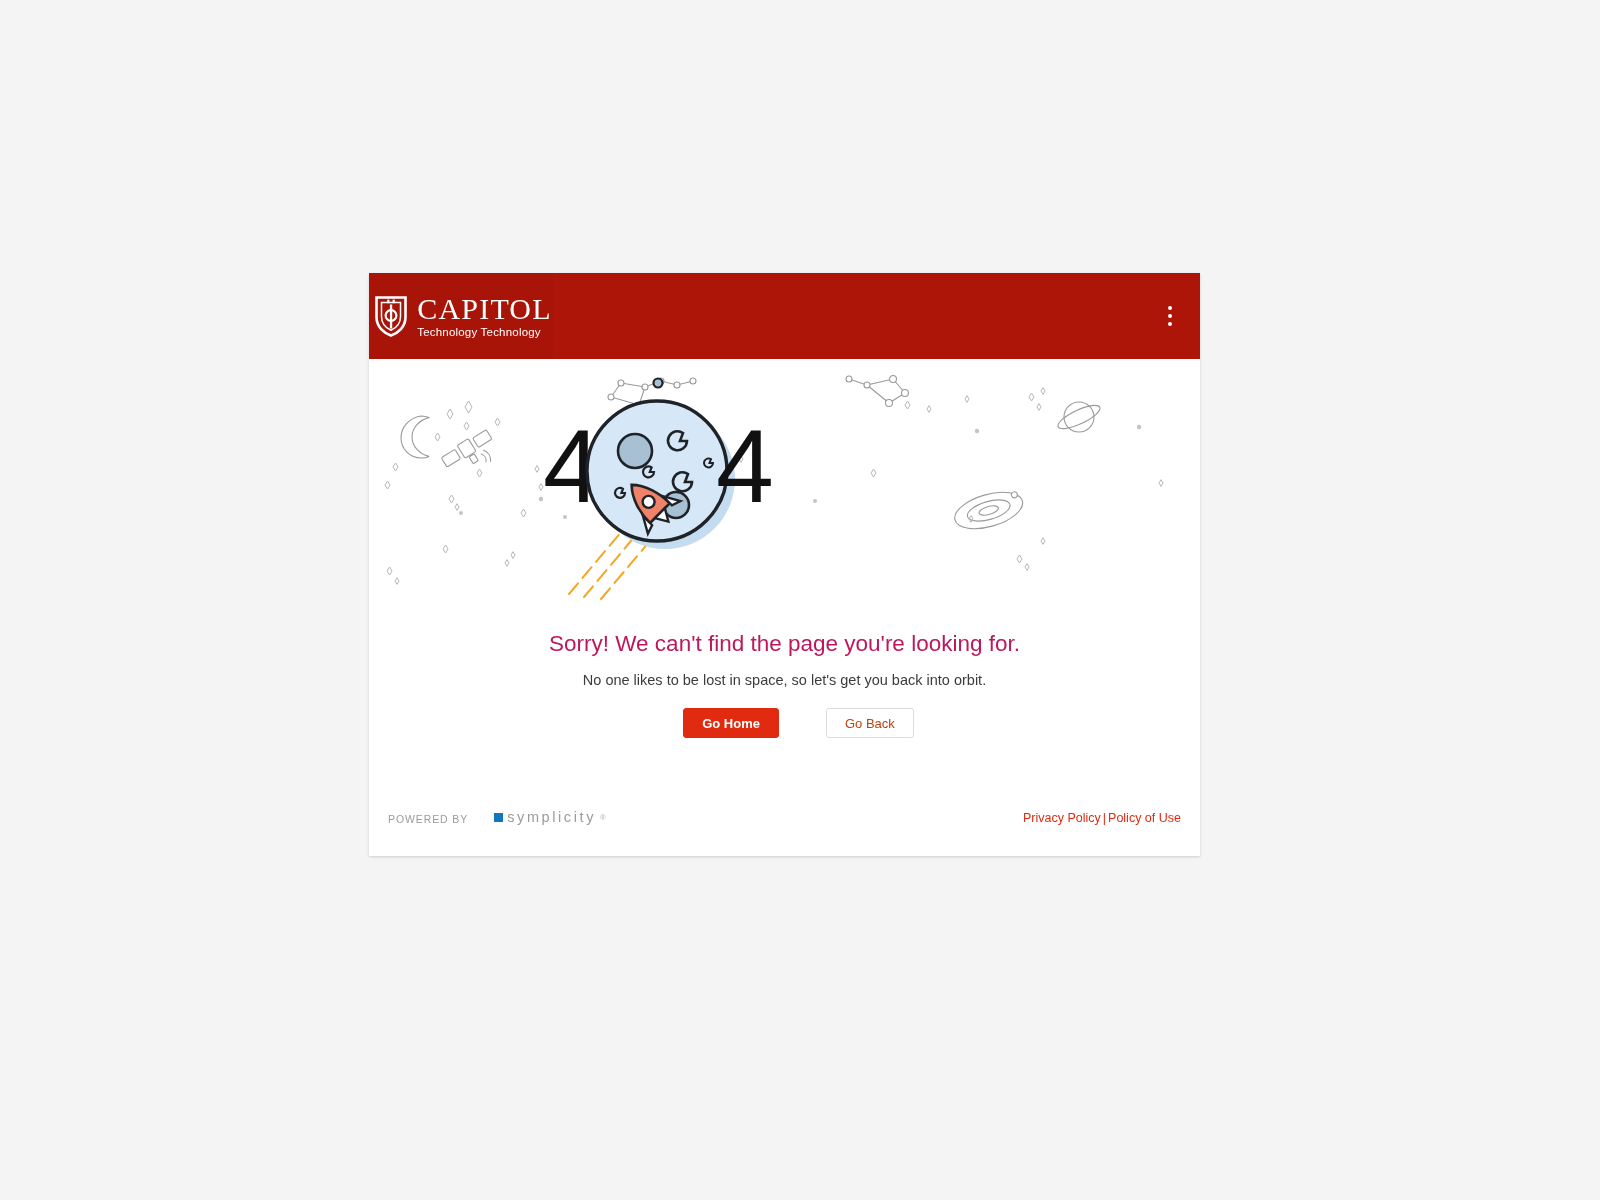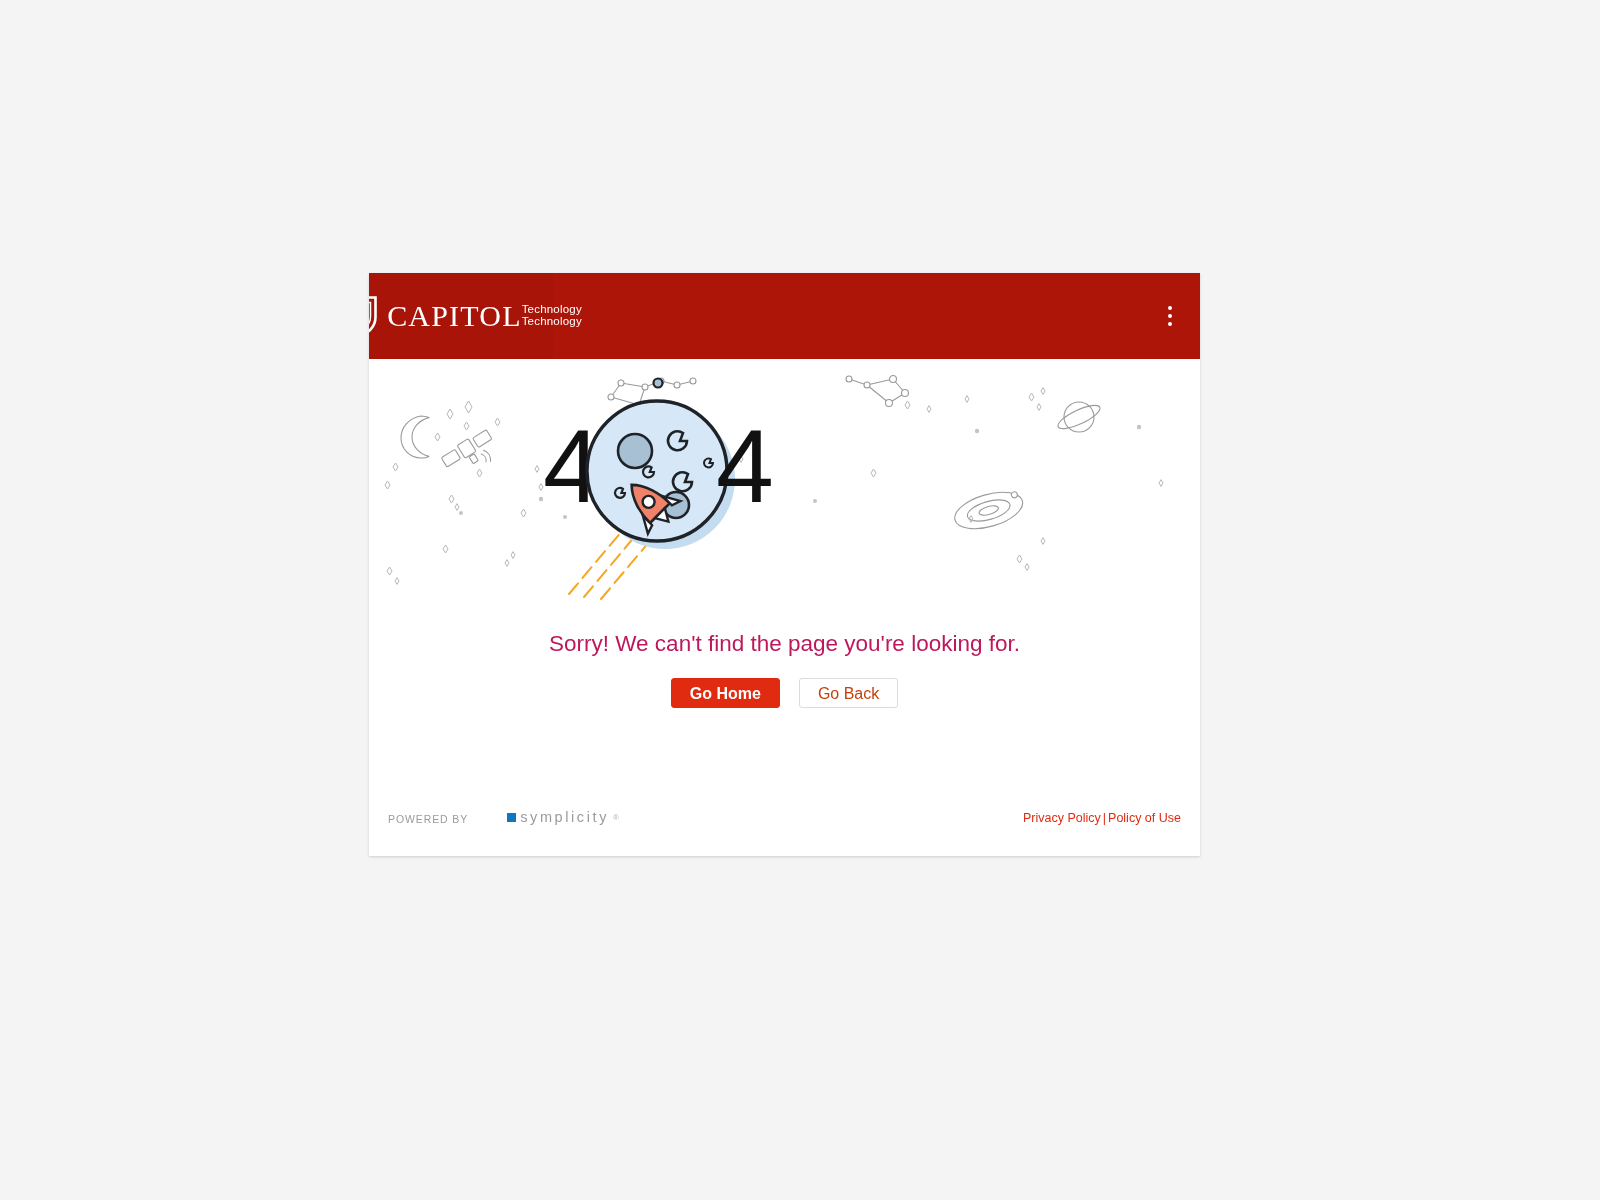--- a/index.html
+++ b/index.html
@@ -56,21 +56,21 @@
     gap: 9px;
     margin-left: 4px;
   }
   #logo-shield {
     width: 34px;
     height: 42px;
     flex: 0 0 auto;
   }
   #logo-words {
     display: flex;
-    flex-direction: row;
+    flex-direction: column;
     line-height: 1;
   }
   #logo-capitol {
     font-family: "Liberation Serif", serif;
     color: #ffffff;
     font-size: 30px;
     letter-spacing: 1.2px;
     line-height: 1;
   }
   #logo-sub {
@@ -146,30 +146,31 @@
 
   #actions {
     margin-top: 20px;
     text-align: center;
     display: flex;
     justify-content: center;
     gap: 19px;
   }
   .btn {
     font-family: "Liberation Sans", sans-serif;
-    font-size: 16px;
+    font-size: 13px;
     font-weight: 700;
     border-radius: 3px;
     padding: 0 18px;
     height: 30px;
     line-height: 30px;
     cursor: pointer;
     box-sizing: border-box;
     display: inline-block;
     white-space: nowrap;
+    margin-left: 28px;
   }
   #btn-go-home {
     background: #e02b10;
     color: #ffffff;
     border: 1px solid #e02b10;
   }
   #btn-go-back {
     background: #ffffff;
     color: #c2410c;
     border: 1px solid #dcdcdc;
@@ -185,21 +186,21 @@
     height: 78px;
     display: flex;
     align-items: center;
     justify-content: space-between;
     box-sizing: border-box;
     padding: 0 19px 0 19px;
   }
   #powered-by {
     display: flex;
     align-items: flex-end;
-    gap: 20px;
+    gap: 7px;
   }
   #powered-label {
     font-family: "Liberation Sans", sans-serif;
     font-size: 10.5px;
     color: #9b9b9b;
     letter-spacing: 0.9px;
   }
   #symplicity-lockup {
     display: flex;
     align-items: center;
@@ -464,20 +465,21 @@
             <path d="M40 36 L49 52 L40 49 Z" fill="#ffffff" stroke="#1f2328" stroke-width="2.4"></path>
             <path d="M19 46 L26 58 L33 46 Z" fill="#ffffff" stroke="#1f2328" stroke-width="2.4"></path>
           </g>
 
           <text x="376" y="143" font-family="Liberation Sans, sans-serif" font-size="104" font-weight="400" fill="#111111" text-anchor="middle">4</text>
         </svg>
       </div>
 
       <div id="messages">
         <p id="headline">Sorry! We can't find the page you're looking for.</p>
+        <p id="subline">No one likes to be lost in space, so let's get you back into orbit.</p>
       </div>
 
       <div id="actions">
         <a id="btn-go-home" class="btn">Go Home</a>
         <a id="btn-go-back" class="btn">Go Back</a>
       </div>
 
       <div id="footer">
 
         <div id="powered-by">

